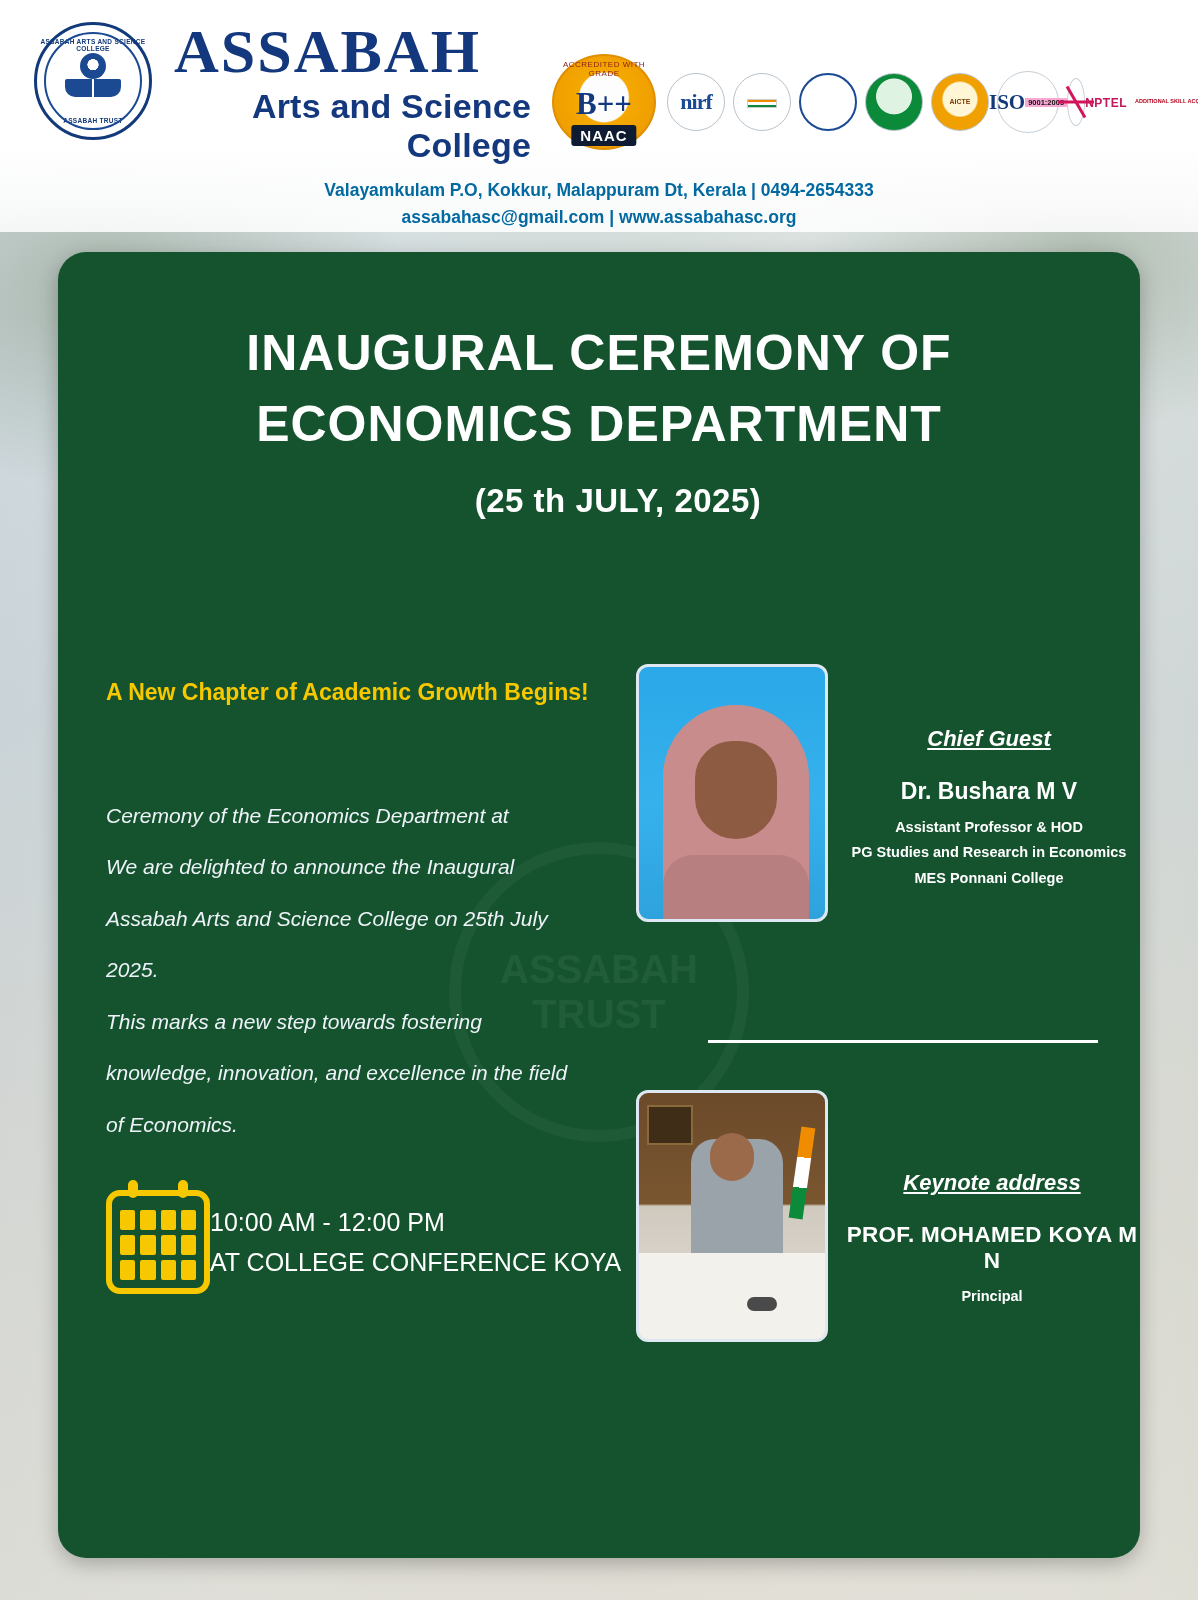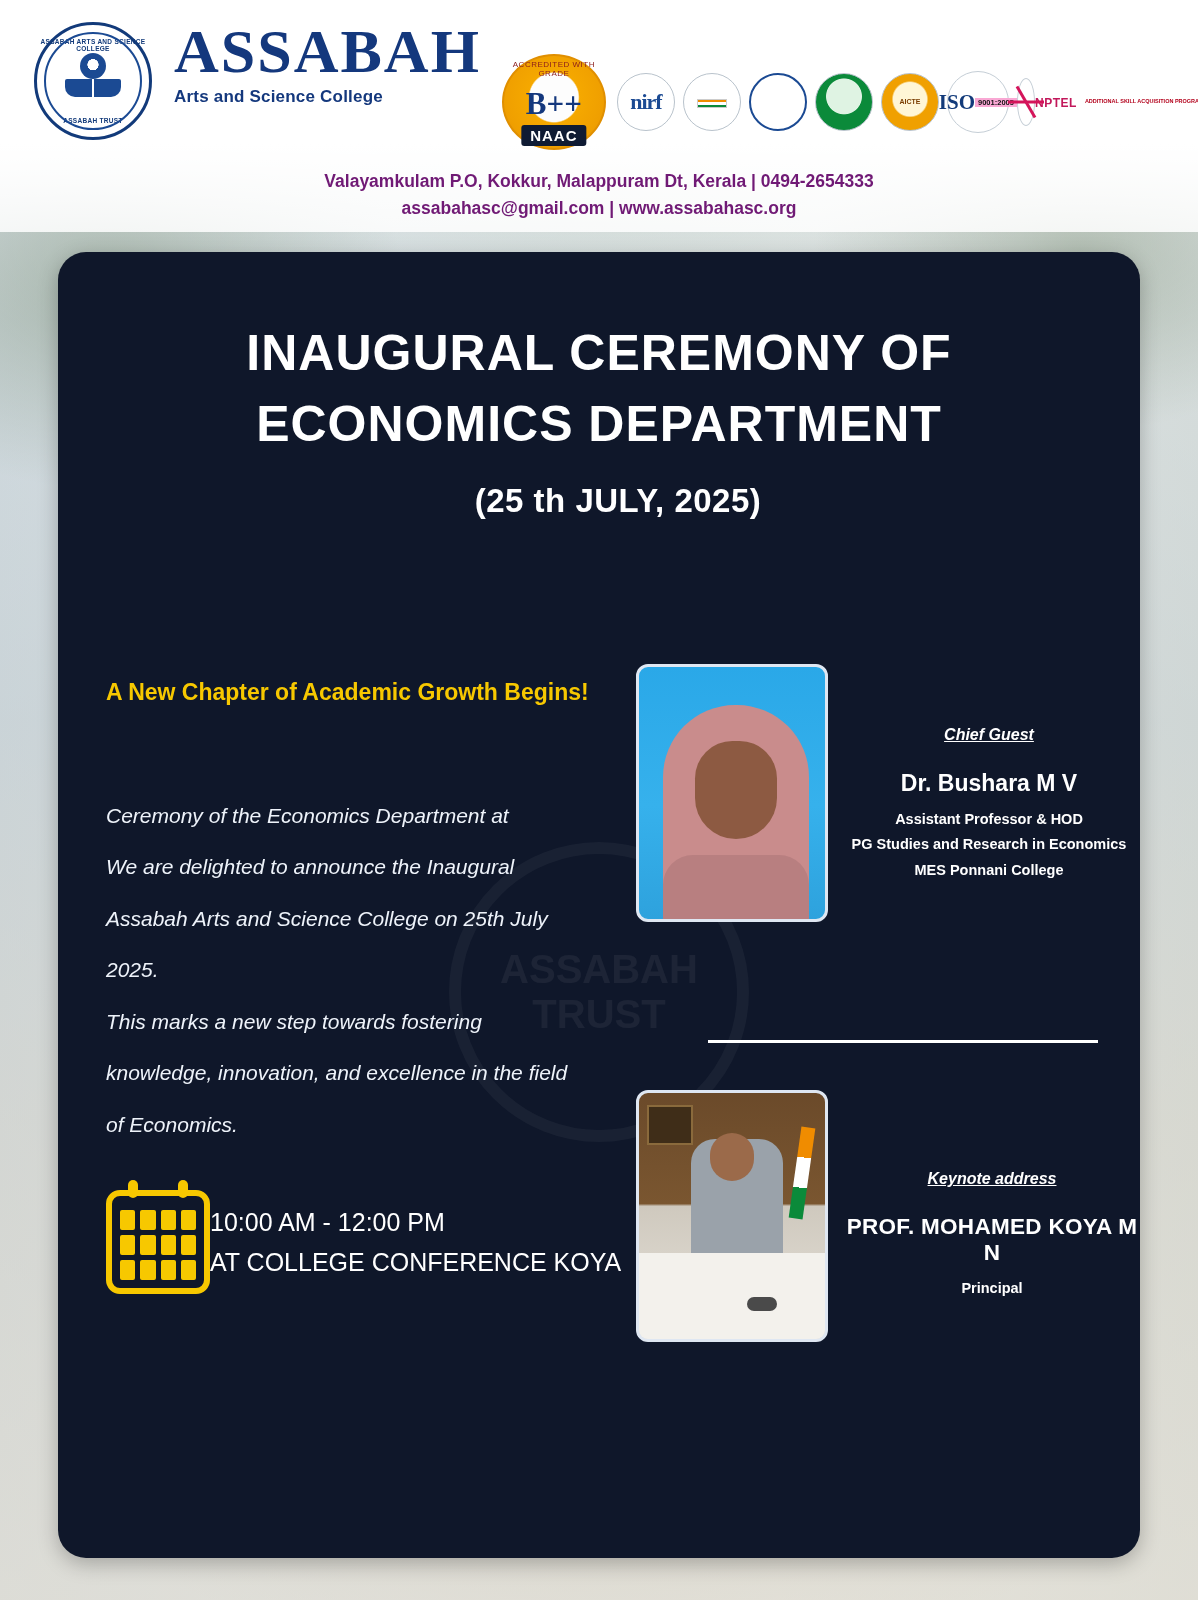--- a/index.html
+++ b/index.html
@@ -92,26 +92,26 @@
   .title-block { margin-left: 22px; }
   .college-name {
     font-family: "Liberation Serif", serif;
     font-size: 62px;
     font-weight: bold;
     color: #14387d;
     letter-spacing: 2px;
     line-height: .95;
   }
   .college-sub {
-    font-size: 17px;
+    font-size: 34px;
     font-weight: bold;
     color: #14387d;
     letter-spacing: .2px;
     margin-top: 6px;
-    text-align: left;
+    text-align: right;
   }
 
   .badges {
     display: flex;
     align-items: center;
     gap: 8px;
     margin-left: 18px;
     margin-top: 32px;
   }
   .badge { flex: 0 0 auto; position: relative; }
@@ -185,33 +185,33 @@
   }
   .nptel-star:after { transform: translate(-50%,-50%) rotate(60deg); }
   .nptel-txt { font-size: 12px; font-weight: bold; color:#c2185b; letter-spacing:.5px; margin-top:2px;}
   .asap {
     display:flex; align-items:center; gap:3px;
   }
   .asap-left { font-size: 5.5px; font-weight:bold; color:#b3001b; line-height:1.05; text-align:right;}
 
   .addr {
     text-align: center;
-    margin-top: 18px;
+    margin-top: 12px;
     font-size: 17.5px;
     font-weight: bold;
-    color: #701a75;
+    color: #0369a1;
     line-height: 1.55;
   }
 
   
   .card {
     position: absolute;
     left: 58px; top: 252px;
     width: 1082px; height: 1306px;
-    background: #0f172a;
+    background: #14532d;
     border-radius: 28px;
     box-shadow: 0 6px 20px rgba(0,0,0,.25);
     overflow: hidden;
   }
   .card-watermark {
     position: absolute;
     left: 50%; top: 740px;
     transform: translate(-50%,-50%);
     width: 300px; height: 300px;
     border-radius: 50%;
@@ -356,21 +356,21 @@
   }
 
   .guest-info {
     position: absolute;
     text-align: center;
     color: #fff;
   }
   .g1 { left: 786px; top: 474px; width: 290px; }
   .g2 { left: 786px; top: 918px; width: 296px; }
   .guest-role {
-    font-size: 16px;
+    font-size: 22px;
     font-weight: bold;
     font-style: italic;
     text-decoration: underline;
     margin-bottom: 26px;
   }
   .guest-name {
     font-size: 23px;
     font-weight: bold;
     margin-bottom: 10px;
   }

